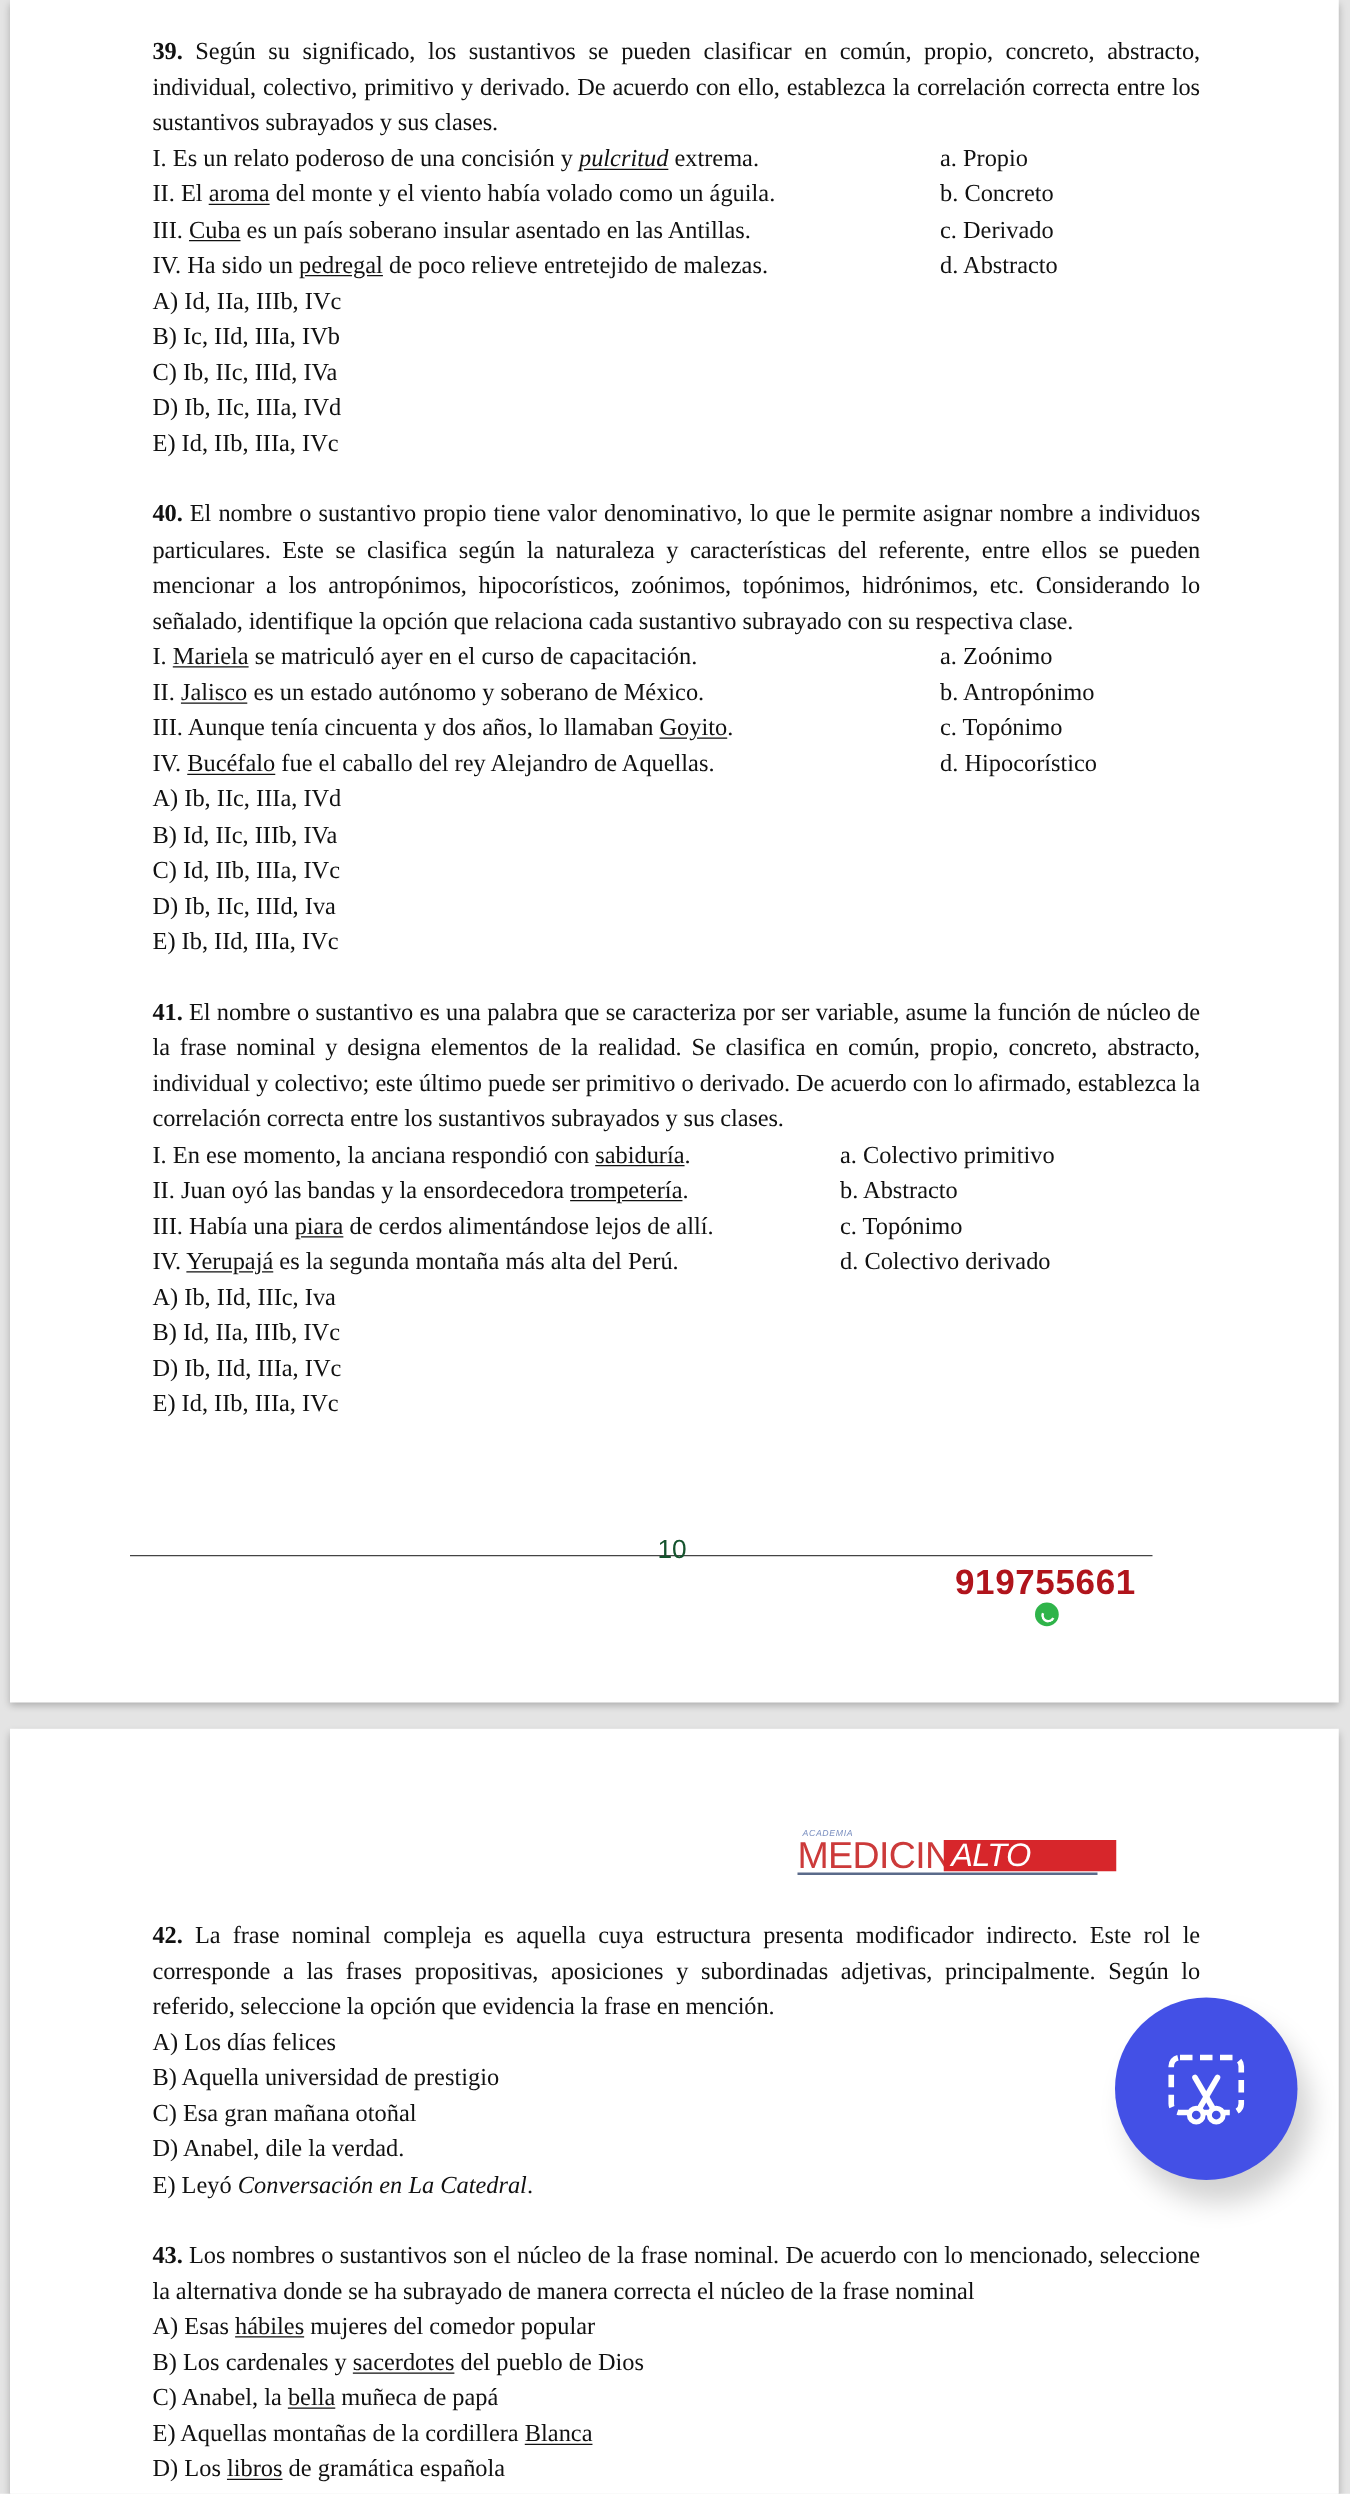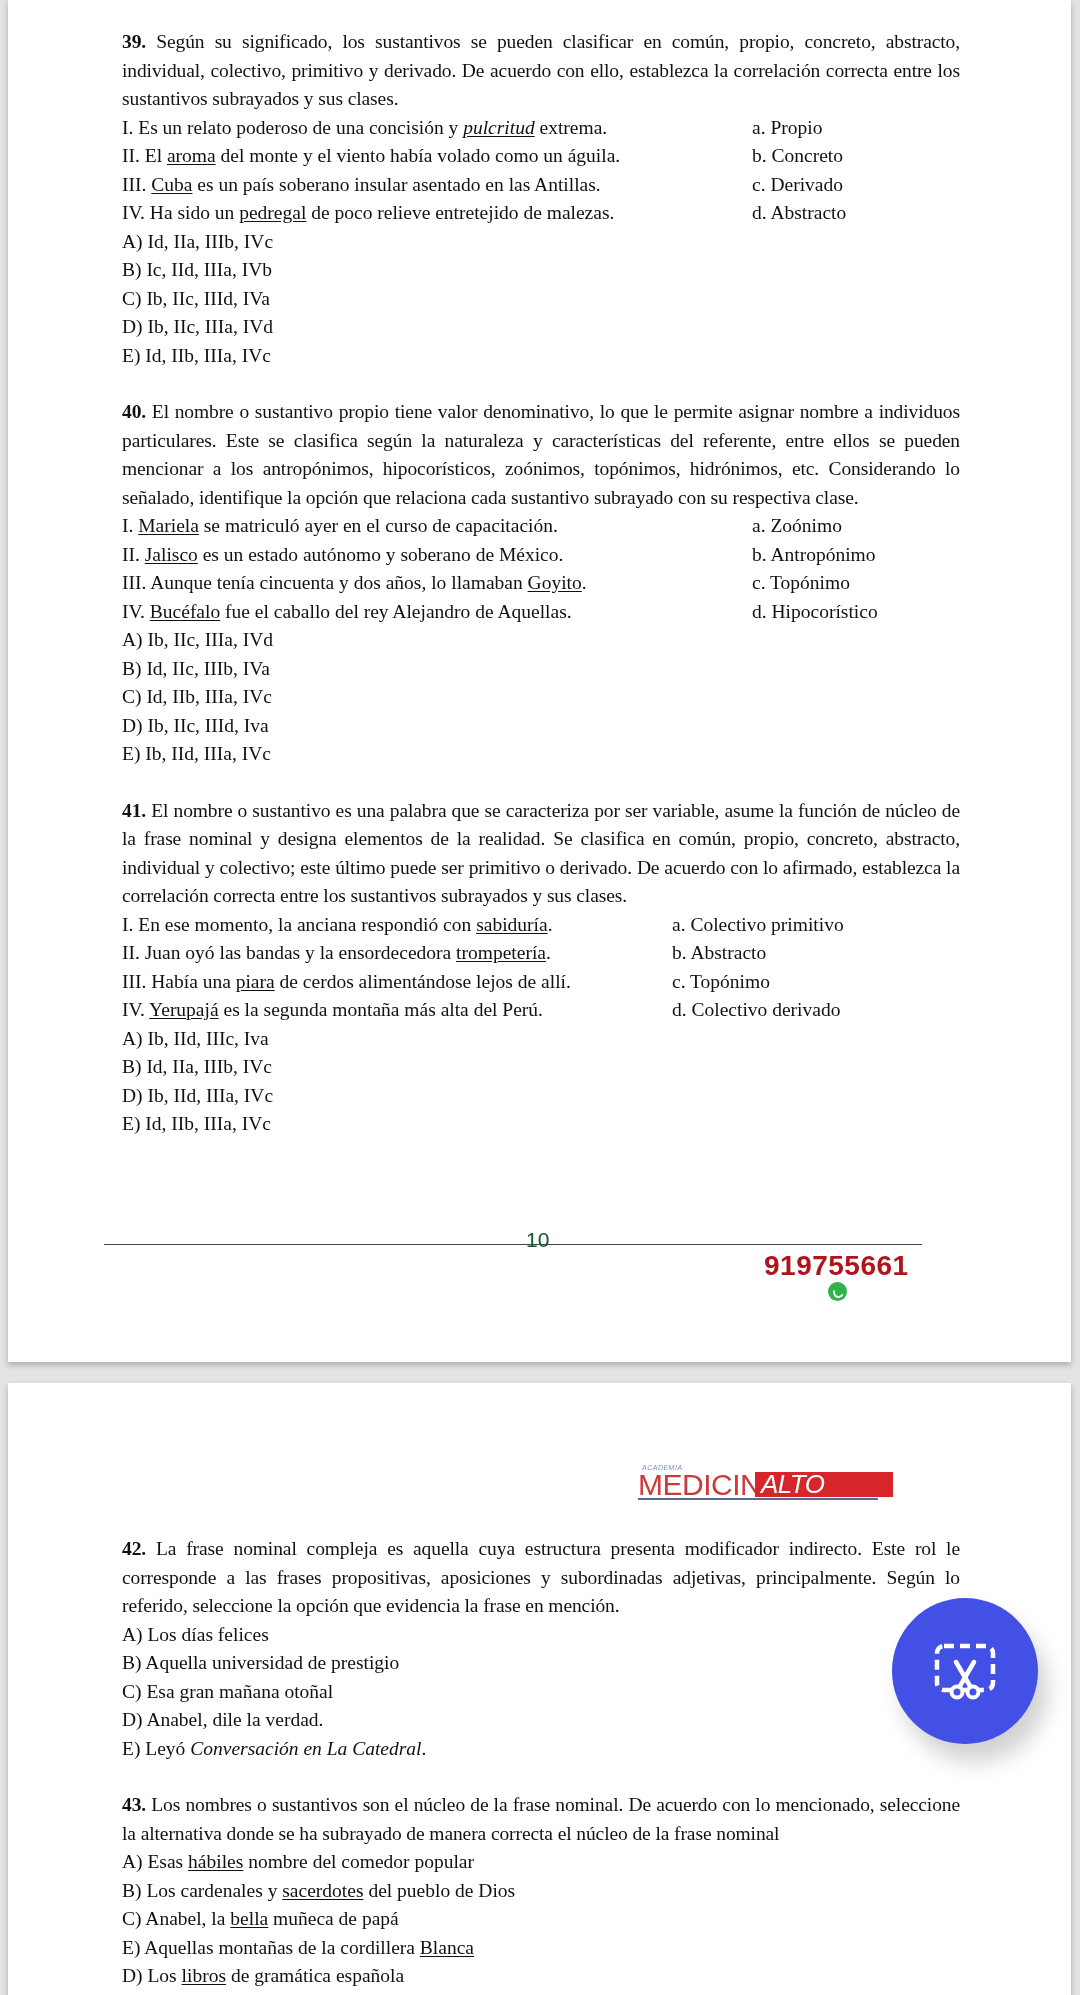--- a/index.html
+++ b/index.html
@@ -187,21 +187,21 @@
       <div class="opt">A) Los días felices</div>
       <div class="opt">B) Aquella universidad de prestigio</div>
       <div class="opt">C) Esa gran mañana otoñal</div>
       <div class="opt">D) Anabel, dile la verdad.</div>
       <div class="opt"><span>E) Leyó </span><i>Conversación en La Catedral</i><span>.</span></div>
     </div>
     <div class="gap"></div>
 
     <div class="q">
       <div class="qtext"><span class="qnum">43.</span> <span>Los nombres o sustantivos son el núcleo de la frase nominal. De acuerdo con lo mencionado, seleccione la alternativa donde se ha subrayado de manera correcta el núcleo de la frase nominal</span></div>
-      <div class="opt"><span>A) Esas </span><u>hábiles</u><span> nombre del comedor popular</span></div>
+      <div class="opt"><span>A) Esas </span><u>hábiles</u><span> mujeres del comedor popular</span></div>
       <div class="opt"><span>B) Los cardenales y </span><u>sacerdotes</u><span> del pueblo de Dios</span></div>
       <div class="opt"><span>C) Anabel, la </span><u>bella</u><span> muñeca de papá</span></div>
       <div class="opt"><span>E) Aquellas montañas de la cordillera </span><u>Blanca</u><span></span></div>
       <div class="opt"><span>D) Los </span><u>libros</u><span> de gramática española</span></div>
     </div>
   </div>
 </div>
 
 <div class="fab">
   <svg viewBox="0 0 66 66">

